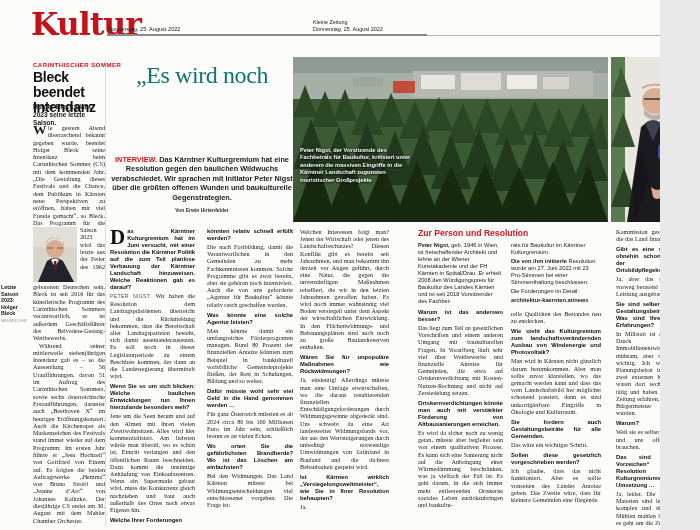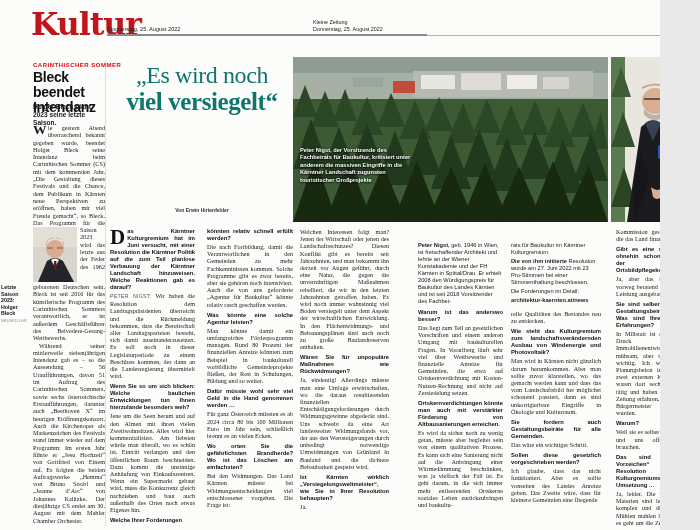--- a/index.html
+++ b/index.html
@@ -115,21 +115,23 @@
     <span>Saison 2023 wird das letzte aus der Feder des 1962 geborenen Deutschen sein. Bleck ist seit 2016 für das künstlerische Programm des Carinthischen Sommers verantwortlich, er ist außerdem Geschäftsführer des Belvedere-Gesang-Wettbewerbs.</span>
     <p>Während seiner mittlerweile siebenjährigen Intendanz gab es – so die Aussendung – 56 Uraufführungen, davon 51 im Auftrag des Carinthischen Sommers, sowie sechs österreichische Erstaufführungen, darunter auch „Beethoven X“ im heurigen Eröffnungskonzert. Auch die Kirchenoper als Markenzeichen des Festivals stand immer wieder auf dem Programm: Im ersten Jahr führte er „Jesu Hochzeit“ von Gottfried von Einem auf. Es folgten die beiden Auftragswerke „Hemma“ von Bruno Strobl und „Jeanne d’Arc“ von Johannes Kalitzke. Der diesjährige CS endet am 30. August mit dem Mahler Chamber Orchester.</p>
   </div>
   <div class="margin-cap">
     <span>Letzte Saison 2023: Holger Bleck</span>
     <span class="margin-credit">NEUMÜLLER</span>
   </div>
 
   <div class="iv-hl">
     <span class="l1">„Es wird noch</span>
-    <span class="l3">viel versiegelt“</span>
+  </div>
+  <div class="iv-lead">
+    <span class="tag">INTERVIEW.</span><span> Das Kärntner Kulturgremium hat eine Resolution gegen den baulichen Wildwuchs verabschiedet. Wir sprachen mit Initiator Peter Nigst über die größten offenen Wunden und baukulturelle Gegenstrategien.</span>
   </div>
   <div class="iv-byline">Von Erwin Hirtenfelder</div>
 
   <div class="photo-main">
     <svg width="315" height="165" viewBox="0 0 315 165" aria-hidden="true">
       <rect width="315" height="165" fill="#3c5a33"></rect>
       <rect y="0" width="315" height="42" fill="#a7b0a4"></rect>
       <rect y="0" width="315" height="16" fill="#8e9c94"></rect>
       <rect x="120" y="14" width="180" height="26" fill="#b7bab2"></rect>
       <rect x="128" y="18" width="34" height="14" fill="#e8e6e0"></rect>
@@ -218,20 +220,21 @@
       <p class="par q">Wo orten Sie die gefährlichsten Brandherde? Wo ist das Löschen am einfachsten?</p>
       <p class="par a">Bei den Widmungen. Das Land Kärnten müsste bei Widmungsentscheidungen viel entschlossener vorgehen. Die Frage ist:</p>
     </div>
   <div class="col" id="col3">
       <p class="par a">Welchen Interessen folgt man? Jenen der Wirtschaft oder jenen des Landschaftsschutzes? Diesen Konflikt gibt es bereits seit Jahrzehnten, und man bekommt ihn derzeit vor Augen geführt, durch eine Natur, die gegen die unvernünftigen Maßnahmen rebelliert, die wir in den letzten Jahrzehnten getroffen haben. Es wird noch immer wahnsinnig viel Boden versiegelt unter dem Aspekt der wirtschaftlichen Entwicklung. In den Flächenwidmungs- und Bebauungsplänen sind auch noch zu große Baulandreserven enthalten.</p>
       <p class="par q">Wären Sie für unpopuläre Maßnahmen wie Rückwidmungen?</p>
       <p class="par a">Ja, eindeutig! Allerdings müsste man eine Umlage erwirtschaften, wo die daraus resultierenden finanziellen Entschädigungsforderungen durch Widmungsgewinne abgedeckt sind. Uns schwebt da eine Art landesweiter Widmungsfonds vor, der aus den Wertsteigerungen durch unbedingt notwendige Umwidmungen von Grünland in Bauland und die dichtere Bebaubarkeit gespeist wird.</p>
       <p class="par q">Ist Kärnten wirklich „Versiegelungsweltmeister“, wie Sie in Ihrer Resolution behaupten?</p>
       <p class="par a">Ja.</p>
     </div>
+  <div class="person-hl">Zur Person und Resolution</div>
   <div class="col" id="col4">
       <p class="par bio"><span class="strong">Peter Nigst,</span> geb. 1946 in Wien, ist freischaffender Architekt und lehrte an der Wiener Kunstakademie und der FH Kärnten in Spittal/Drau. Er erhielt 2008 den Würdigungspreis für Baukultur des Landes Kärnten und ist seit 2018 Vorsitzender des Fachbei-</p>
       <p class="par q">Warum ist das anderswo besser?</p>
       <p class="par a">Das liegt zum Teil an gesetzlichen Vorschriften und einem anderen Umgang mit baukulturellen Fragen. In Vorarlberg läuft sehr viel über Wettbewerbe und finanzielle Anreize für Gemeinden, die etwa auf Ortskernverdichtung mit Kosten-Nutzen-Rechnung und nicht auf Zersiedelung setzen.</p>
       <p class="par q">Ortskernverdichtungen könnte man auch mit verstärkter Förderung von Altbausanierungen erreichen.</p>
       <p class="par a">Es wird da sicher noch zu wenig getan, müsste aber begleitet sein von einem qualitativen Prozess. Es kann sich eine Sanierung nicht auf die Anbringung einer Wärmedämmung beschränken, was ja vielfach der Fall ist. Es geht darum, in die sich immer mehr entleerenden Ortskerne soziales Leben zurückzubringen und baukultu-</p>
     </div>
   <div class="col" id="col5">
       <p class="par bio">rats für Baukultur im Kärntner Kulturgremium.</p>
       <p class="par bio"><span class="strong">Die von ihm initiierte</span> Resolution wurde am 27. Juni 2022 mit 23 Pro-Stimmen bei einer Stimmenthaltung beschlossen.</p>

